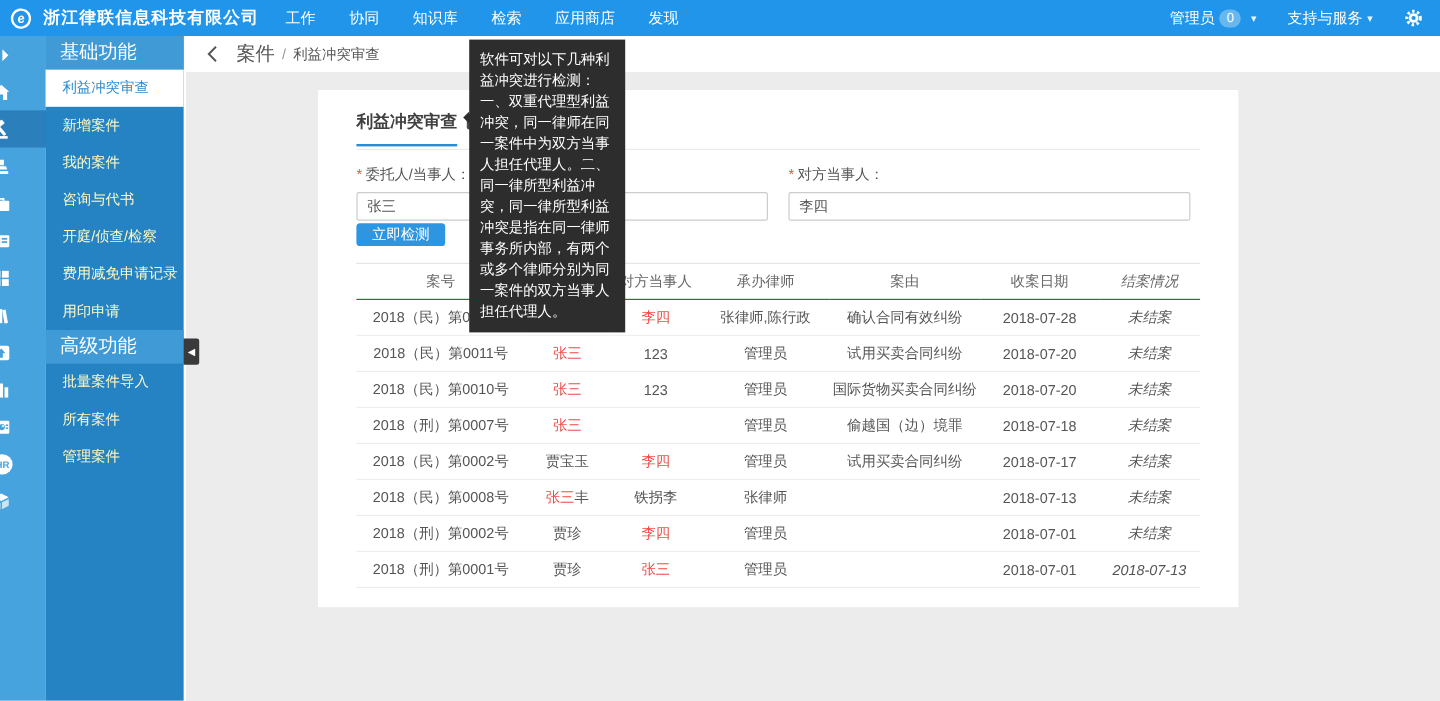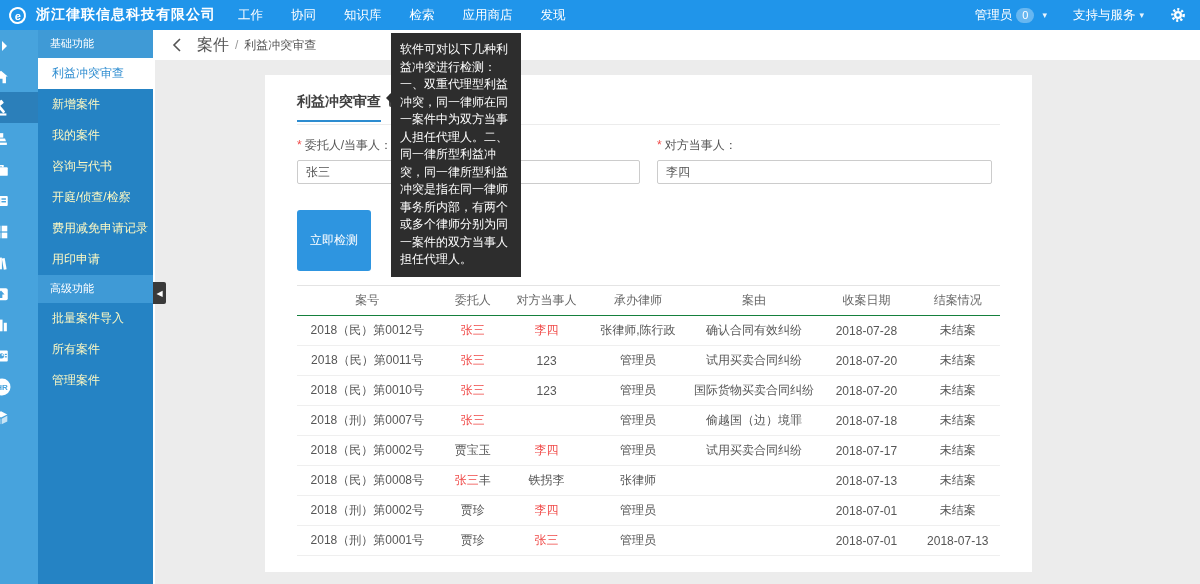--- a/index.html
+++ b/index.html
@@ -17,21 +17,21 @@
   .badge { background:rgba(255,255,255,.32); border-radius:8px; font-size:11px; padding:0 6px; margin:0 4px; line-height:15px; }
   .caret { font-size:9px; margin-left:4px; opacity:.9; }
   .gear { margin-right:14px; cursor:pointer; display:flex; }
 
   
   .icon-strip { position:absolute; left:0; top:30px; width:38px; bottom:0; background:#47a3dd; z-index:20; display:flex; flex-direction:column; align-items:center; }
   .icell { width:55px; height:31px; display:flex; align-items:center; justify-content:flex-start; cursor:pointer; flex:none; }
   .icell.active { background:#2b7fba; }
   .icell svg { display:block; }
   .side-menu { position:absolute; left:38px; top:30px; width:115px; bottom:0; background:#2583c4; z-index:20; }
-  .menu-header { height:28px; line-height:28px; padding-left:12px; background:#3f9ad6; color:#fff; font-size:11px; cursor:pointer;font-family:Liberation Mono, monospace; }
+  .menu-header { height:28px; line-height:28px; padding-left:12px; background:#3f9ad6; color:#fff; font-size:16px; cursor:pointer; }
   .menu-item { height:31px; line-height:31px; padding-left:14px; color:#fef9c3; font-size:12px; cursor:pointer; white-space:nowrap; }
   .menu-item.active { background:#fff; color:#2d8cd0; }
   .collapse-tab { position:absolute; left:153px; top:282px; width:13px; height:22px; background:#3a3a3a; color:#fff; font-size:8px; display:flex; align-items:center; justify-content:center; cursor:pointer; z-index:40; border-radius:0 2px 2px 0; }
 
   
   .breadcrumb { position:absolute; left:153px; top:30px; right:0; height:30px; background:#fff; display:flex; align-items:center; z-index:10; border-left:2px solid #fff; }
   .bc-back { margin:0 14px 0 16px; cursor:pointer; display:flex; }
   .bc-item { color:#555; font-size:16px; cursor:pointer; }
   .bc-sep { margin:0 6px; color:#999; }
   .bc-current { color:#555; font-size:12px; }
@@ -41,35 +41,35 @@
   .card { position:absolute; left:110px; top:15px; width:767px; background:#fff; padding:18px 32px 16px 32px; }
   .tabs { border-bottom:1px solid #ececec; height:32px; }
   .tab { display:inline-block; font-size:14px; font-weight:bold; color:#404040; padding-bottom:9px; border-bottom:2px solid #2d8cd0; cursor:pointer; }
   .help-ic { display:inline-block; width:13px; height:13px; background:#4a4a4a; color:#fff; border-radius:2px; font-size:10px; font-weight:bold; text-align:center; line-height:13px; margin-left:5px; vertical-align:2px; cursor:pointer; }
   .form-row { display:flex; margin-top:12px; }
   .field { width:343px; }
   .field + .field { margin-left:17px; width:335px; }
   .f-label { font-size:12px; color:#555; margin-bottom:6px; }
   .req { color:#f04b49; margin-right:3px; }
   .f-input { width:100%; height:24px; border:1px solid #ccc; border-radius:2px; padding:0 8px; font-size:12px; color:#555; font-family:inherit; background:#fff; }
-  .check-btn { margin-top:26px; background:#2e95e0; color:#fff; border:none; border-radius:3px; font-size:12px; padding:22px 13px; cursor:pointer; font-family:inherit; }
+  .check-btn { margin-top:2px; background:#2e95e0; color:#fff; border:none; border-radius:3px; font-size:12px; padding:1px 13px; cursor:pointer; font-family:inherit; }
 
   
   table { width:100%; border-collapse:collapse; margin-top:14px; }
   thead tr { border-top:1px solid #e4e4e4; border-bottom:1px solid #15803d; }
   th { font-weight:normal; color:#666; font-size:12px; height:30px; text-align:center; }
   td { color:#555; font-size:12px; height:30px; text-align:center; border-bottom:1px solid #efefef; }
   .seg-red { color:#f04b49; }
   th:nth-child(1),td:nth-child(1){width:20%;}
   th:nth-child(2),td:nth-child(2){width:10%;}
   th:nth-child(3),td:nth-child(3){width:11%;}
   th:nth-child(4),td:nth-child(4){width:15%;}
   th:nth-child(5),td:nth-child(5){width:18%;}
   th:nth-child(6),td:nth-child(6){width:14%;}
-  th:nth-child(7),td:nth-child(7){width:12%;}
+  th:nth-child(7),td:nth-child(7){width:12%;font-style:italic;}
 
   
   .tooltip { position:absolute; left:377px; top:33px; width:130px; background:#2d2d2d; color:#fff; font-size:12px; line-height:17.5px; padding:8px 9px; z-index:50;margin-left:14px; }
   .tt-arrow { position:absolute; left:-5px; top:60px; width:0; height:0; border-top:5px solid transparent; border-bottom:5px solid transparent; border-right:5px solid #2d2d2d; }
 </style>
 </head>
 <body>
 
 <div class="topbar">
   <div class="logo">e</div>

